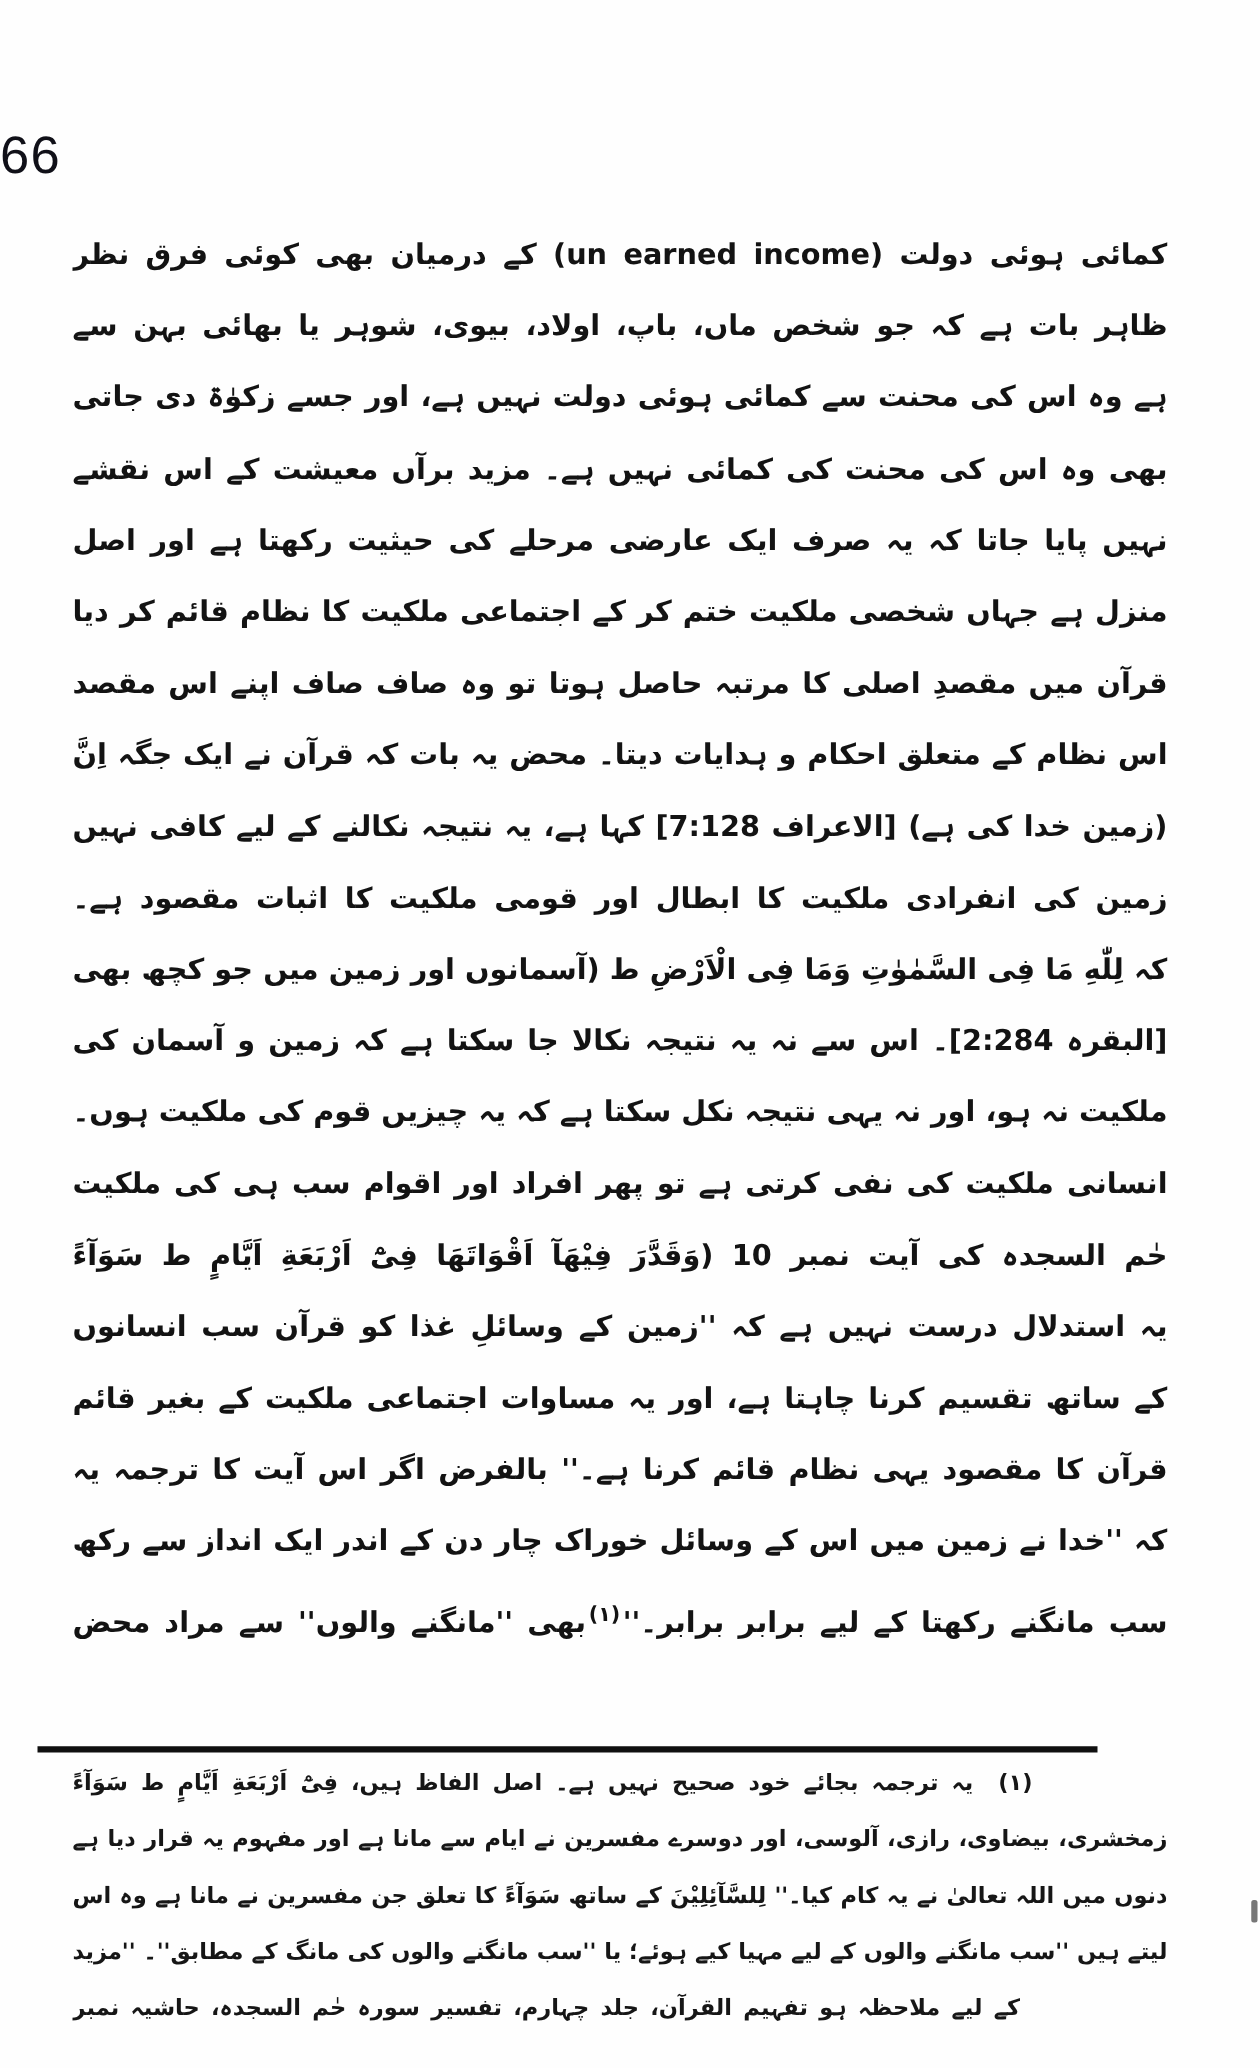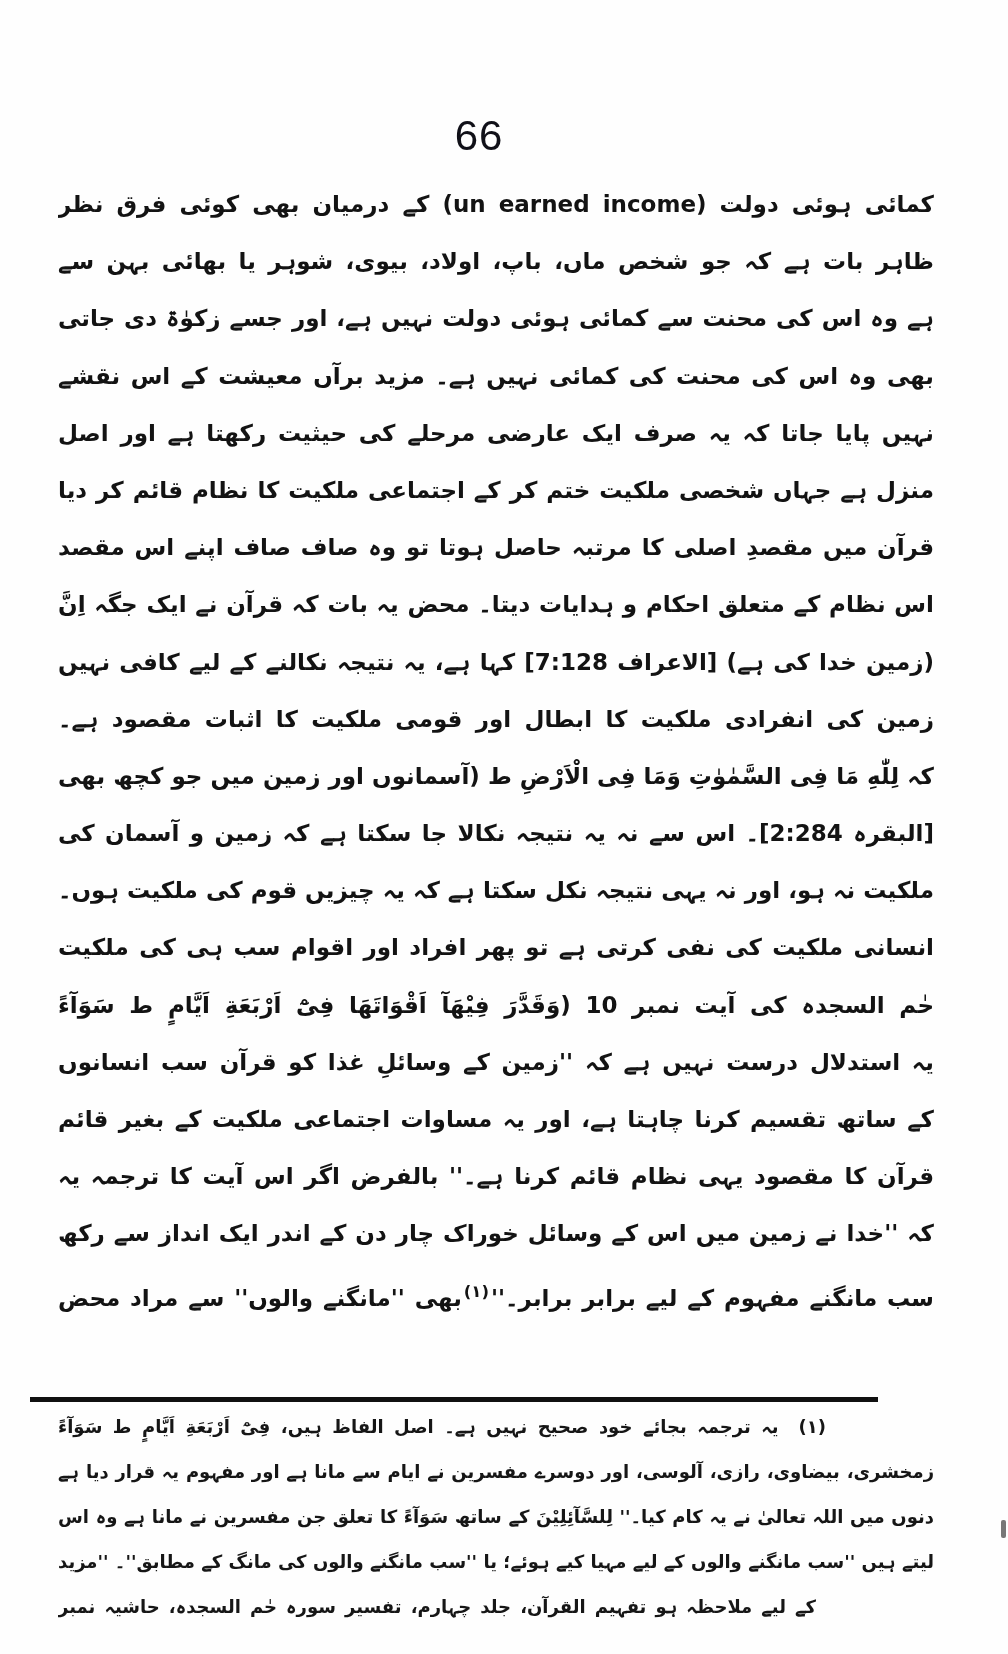--- a/index.html
+++ b/index.html
@@ -7,22 +7,22 @@
     position:relative;
     width:1008px;height:1654px;
     margin:0 auto;
     background:#fefefe;
     color:#151515;
     font-family:"DejaVu Sans",sans-serif;
     overflow:hidden;
   }
   .page-number{
     position:absolute;
-    top:112px;left:0;width:958px;
-    text-align:center;
+    top:100px;left:0;width:958px;
+    text-align:left;
     font-family:"Liberation Sans","DejaVu Sans",sans-serif;
     font-size:42px;
     font-weight:400;
     letter-spacing:1px;
     color:#101018;
   }
   .main-text{
     position:absolute;
     top:176px;left:58px;right:74px;
     direction:rtl;
@@ -105,21 +105,21 @@
     <div class="tline">کہ لِلّٰهِ مَا فِی السَّمٰوٰتِ وَمَا فِی الْاَرْضِ ط (آسمانوں اور زمین میں جو کچھ بھی ہے اللہ کا ہے)</div>
     <div class="tline">[البقرہ 2:284]۔ اس سے نہ یہ نتیجہ نکالا جا سکتا ہے کہ زمین و آسمان کی کوئی چیز بھی افراد کی</div>
     <div class="tline">ملکیت نہ ہو، اور نہ یہی نتیجہ نکل سکتا ہے کہ یہ چیزیں قوم کی ملکیت ہوں۔ خدا کی ملکیت اگر</div>
     <div class="tline">انسانی ملکیت کی نفی کرتی ہے تو پھر افراد اور اقوام سب ہی کی ملکیت کی نفی کر دیتی ہے۔ سورۂ</div>
     <div class="tline">حٰم السجدہ کی آیت نمبر 10 (وَقَدَّرَ فِیْهَآ اَقْوَاتَهَا فِیْٓ اَرْبَعَةِ اَیَّامٍ ط سَوَآءً لِّلسَّآئِلِیْنَ ٥) سے بھی</div>
     <div class="tline">یہ استدلال درست نہیں ہے کہ ''زمین کے وسائلِ غذا کو قرآن سب انسانوں میں برابری</div>
     <div class="tline">کے ساتھ تقسیم کرنا چاہتا ہے، اور یہ مساوات اجتماعی ملکیت کے بغیر قائم نہیں ہو سکتی، اس لیے</div>
     <div class="tline">قرآن کا مقصود یہی نظام قائم کرنا ہے۔'' بالفرض اگر اس آیت کا ترجمہ یہ مان بھی لیا جائے</div>
     <div class="tline">کہ ''خدا نے زمین میں اس کے وسائل خوراک چار دن کے اندر ایک انداز سے رکھ دیئے</div>
     <div class="tline">
-      <span>سب مانگنے مفہوم کے لیے برابر برابر۔''</span><span class="fnref">(۱)</span><span>بھی ''مانگنے والوں'' سے مراد محض انسان لے</span>
+      <span>سب مانگنے رکھتا کے لیے برابر برابر۔''</span><span class="fnref">(۱)</span><span>بھی ''مانگنے والوں'' سے مراد محض انسان لے</span>
     </div>
   </div>
 
   <div class="fn-rule"></div>
 
   <div class="footnote" dir="rtl">
     <div class="fline f1">
       <span class="fn-marker">(۱)</span><span>یہ ترجمہ بجائے خود صحیح نہیں ہے۔ اصل الفاظ ہیں، فِیْٓ اَرْبَعَةِ اَیَّامٍ ط سَوَآءً لِّلسَّآئِلِیْنَ۔ اس میں لفظ سَوَآءً کا تعلق</span>
     </div>
     <div class="fline">زمخشری، بیضاوی، رازی، آلوسی، اور دوسرے مفسرین نے ایام سے مانا ہے اور مفہوم یہ قرار دیا ہے کہ ''پورے چار</div>

